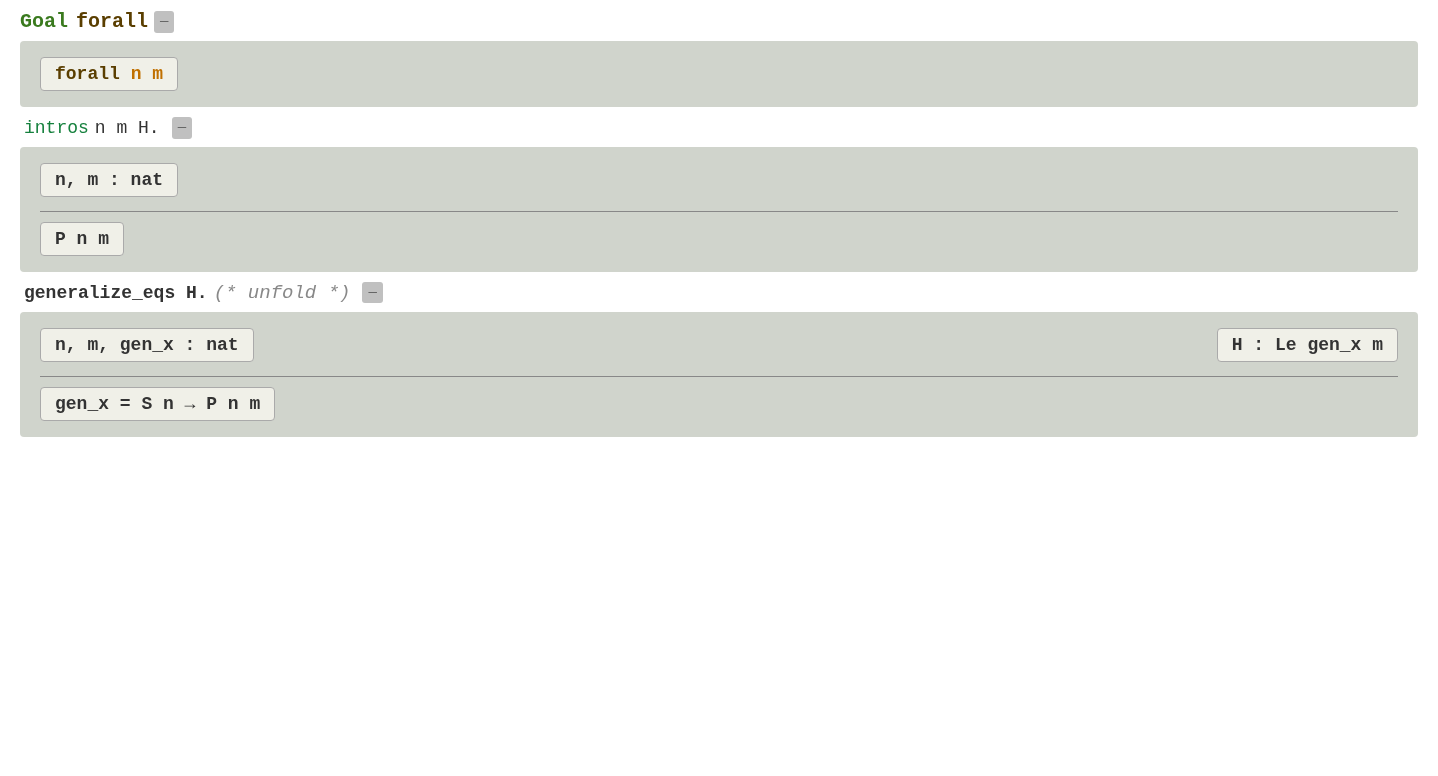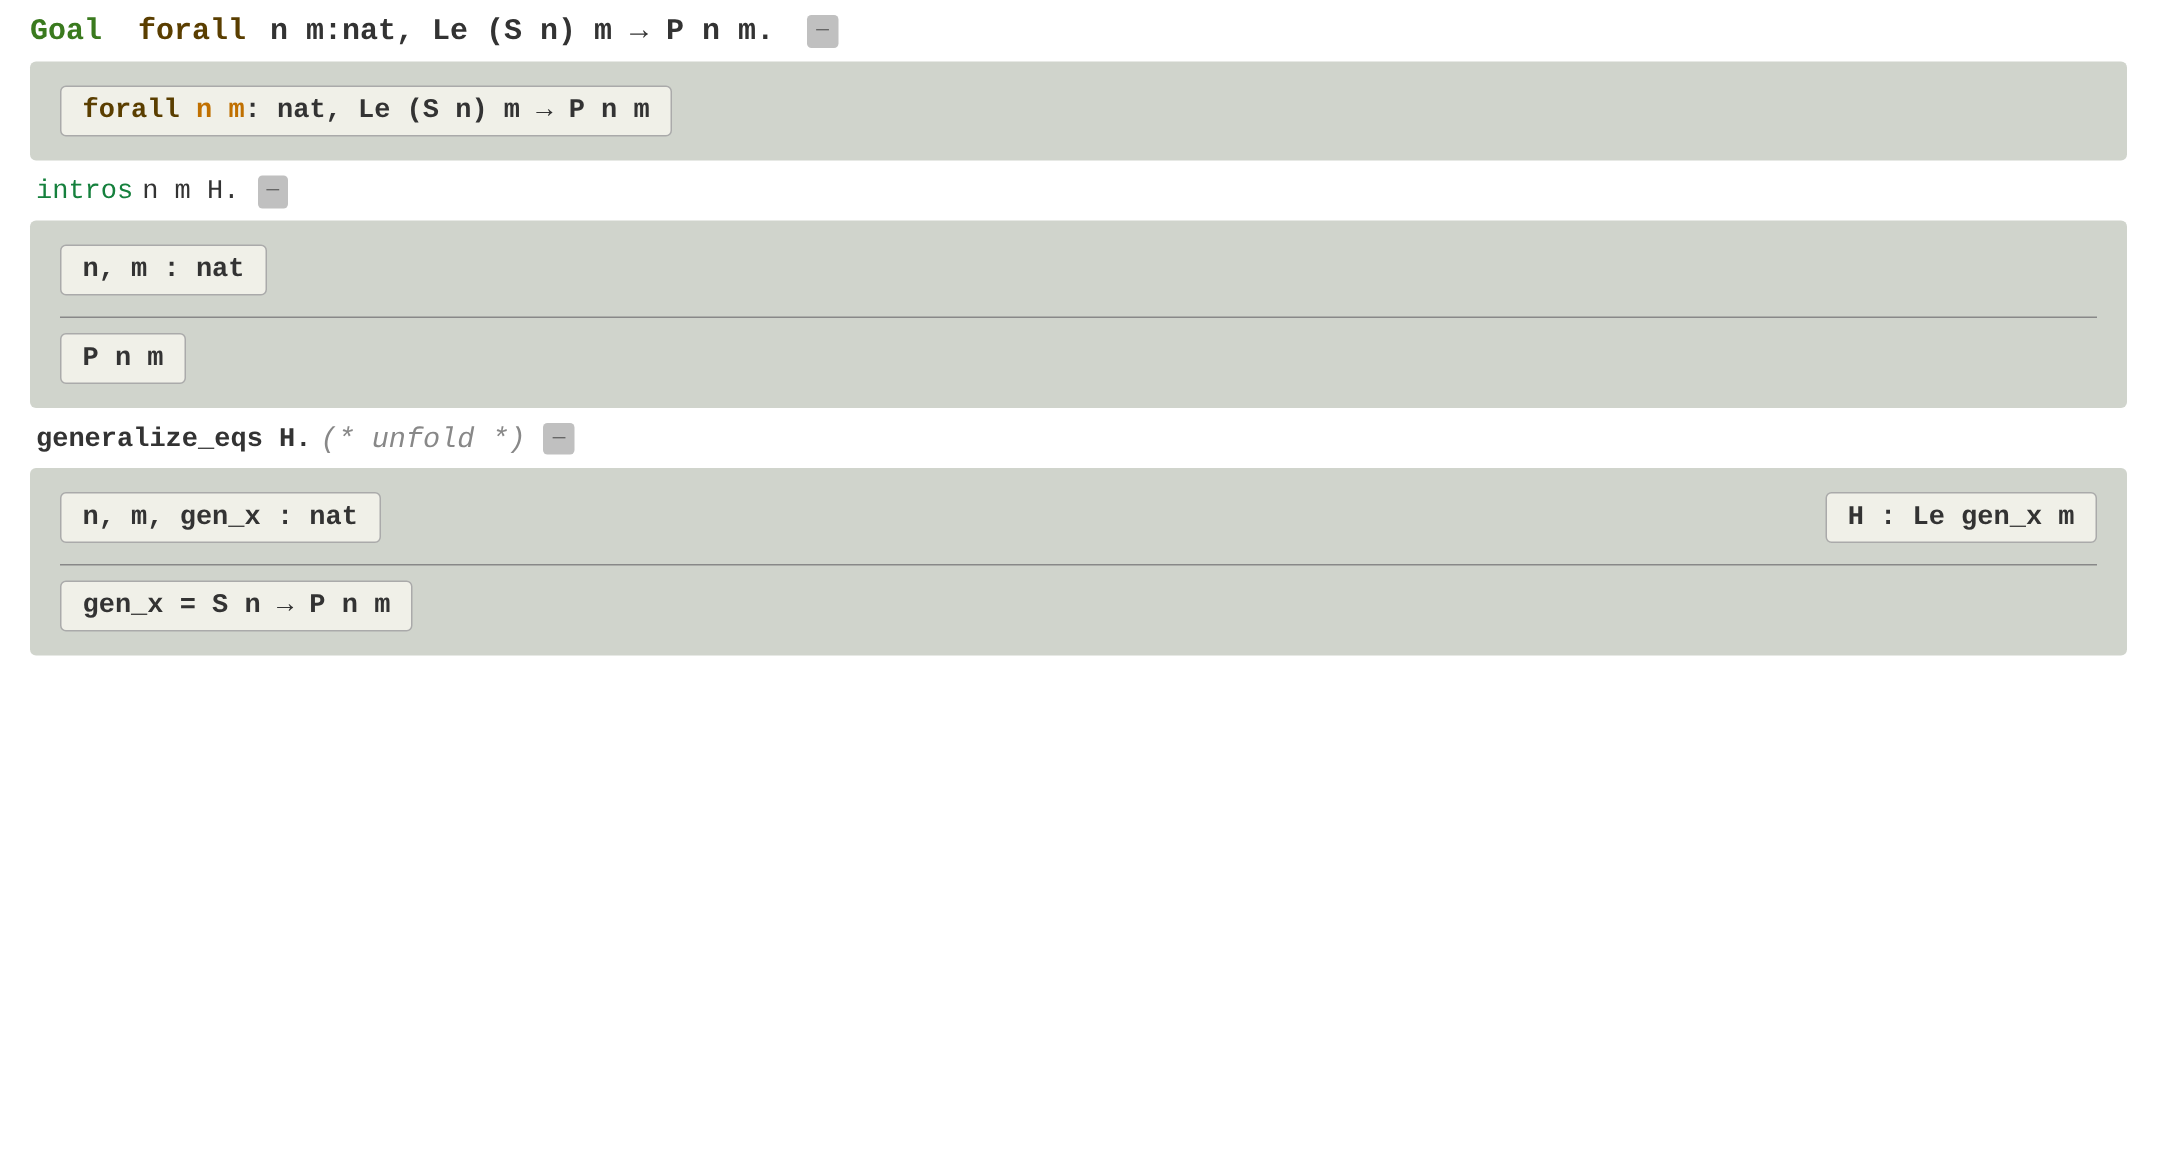--- a/index.html
+++ b/index.html
@@ -18,22 +18,22 @@
     }
 
     .page-container {
       padding: 10px 20px 20px 20px;
       background: #ffffff;
     }
 
     
     .goal-line {
       display: flex;
-      align-items: flex-start;
-      gap: 16px;
+      align-items: flex-end;
+      gap: 0;
       margin-bottom: 8px;
       font-size: 20px;
       font-weight: bold;
       font-family: Liberation Mono, monospace;
     }
 
     .kw-goal {
       color: #3a7a1e;
       font-weight: bold;
       margin-right: 8px;
@@ -139,33 +139,31 @@
     }
   </style>
 </head>
 <body>
 
 <div class="page-container">
 
   <div class="goal-line">
     <span class="kw-goal">Goal</span>
     <span class="kw-forall">forall</span>
-    <span class="plain-text"> n m:nat, Le (S n) m → P n m.</span>
     <span class="dash-btn">—</span>
   </div>
 
   <div class="proof-box">
     <div class="proof-box-inner">
       <div class="formula-box">
         <span class="kw-forall">forall</span>
         <span class="plain-text">&nbsp;</span>
         <span class="var-orange">n</span>
         <span class="plain-text">&nbsp;</span>
         <span class="var-orange">m</span>
-        <span class="plain-text"> : nat, Le (S n) m → P n m</span>
       </div>
     </div>
   </div>
 
   <div class="tactic-line">
     <span class="kw-intros">intros</span>
     <span class="plain-text"> n m H.</span>
     <span class="dash-btn">—</span>
   </div>
 

